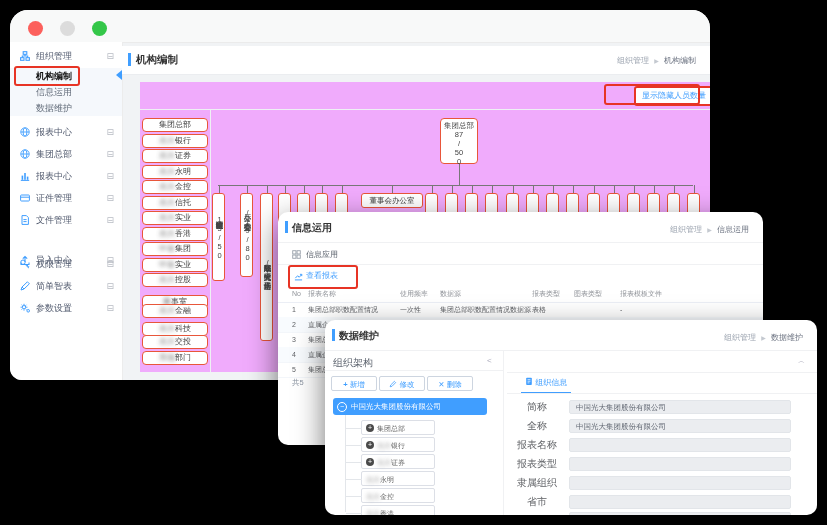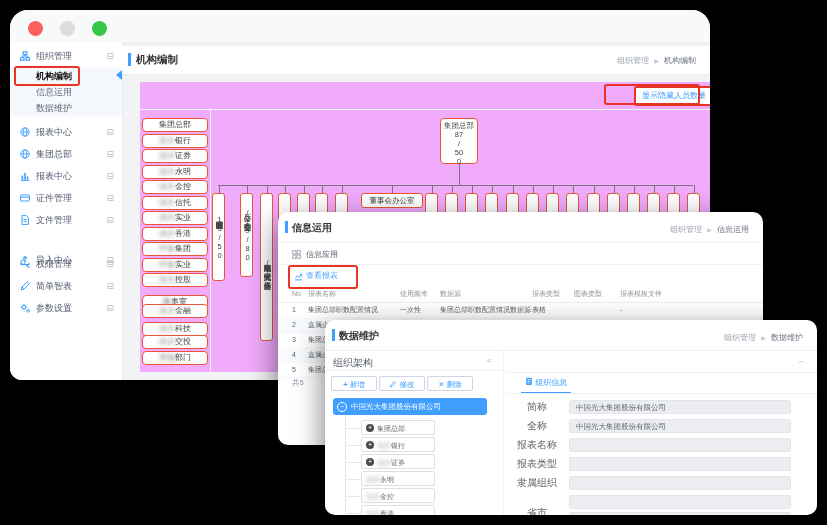--- a/index.html
+++ b/index.html
@@ -405,16 +405,16 @@
   <span class="frow-label" style="left:186px;top:80px">简称</span>
   <div class="frow-input" style="top:80px"><span>中国光大集团股份有限公司</span></div>
   <span class="frow-label" style="left:186px;top:99px">全称</span>
   <div class="frow-input" style="top:99px"><span>中国光大集团股份有限公司</span></div>
   <span class="frow-label" style="left:186px;top:118px">报表名称</span>
   <div class="frow-input" style="top:118px"><span></span></div>
   <span class="frow-label" style="left:186px;top:137px">报表类型</span>
   <div class="frow-input" style="top:137px"><span></span></div>
   <span class="frow-label" style="left:186px;top:156px">隶属组织</span>
   <div class="frow-input" style="top:156px"><span></span></div>
-  <span class="frow-label" style="left:186px;top:186px">省市</span>
+  <span class="frow-label" style="left:186px;top:175px">省市</span>
   <div class="frow-input" style="top:175px"><span></span></div>
   <div class="frow-input" style="top:192px"></div>
 </div>
 
 </body></html>

